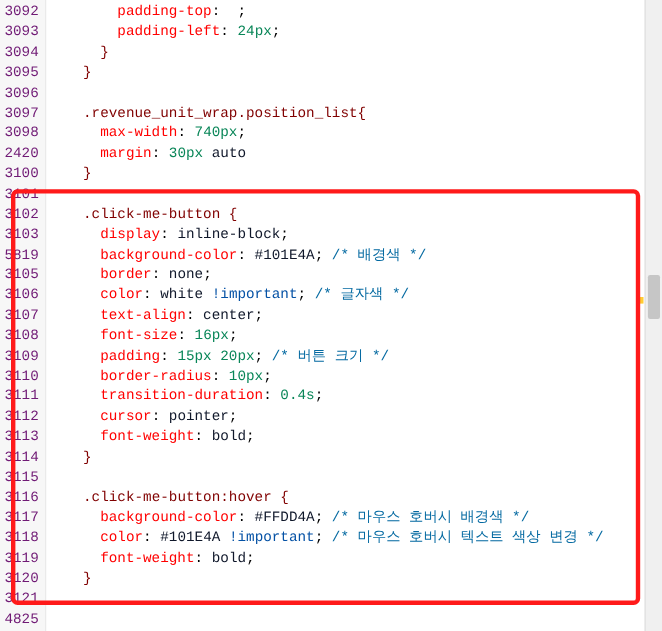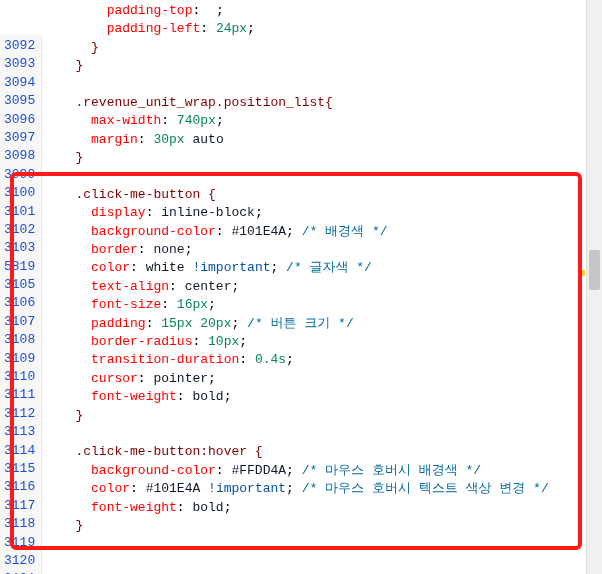--- a/index.html
+++ b/index.html
@@ -12,28 +12,27 @@
     height: 574px;
     position: relative;
   }
   .editor-wrap {
     display: flex;
     height: 100%;
     border-right: 1px solid #ddd;
   }
   .gutter {
     background: #f7f7f7;
-    color: #1d4ed8;
+    color: #701a75;
     text-align: center;
     padding: 2px 6px 0 4px;
     user-select: none;
     border-right: 1px solid #e8e8e8;
     min-width: 40px;
     line-height: 18.4px;
-    margin-top: 35px;
   }
   .gutter div { height: 18.4px; }
   .code-area {
     flex: 1;
     position: relative;
     padding: 2px 0 0 2px;
     line-height: 18.4px;
     white-space: pre;
     color: #000;
   }
@@ -84,21 +83,21 @@
 
 <div class="editor-wrap">
   <div class="gutter" id="gutter">
       <div>3092</div>
       <div>3093</div>
       <div>3094</div>
       <div>3095</div>
       <div>3096</div>
       <div>3097</div>
       <div>3098</div>
-      <div>3099</div>
+      <div>2420</div>
       <div>3100</div>
       <div>3101</div>
       <div>3102</div>
       <div>3103</div>
       <div>5819</div>
       <div>3105</div>
       <div>3106</div>
       <div>3107</div>
       <div>3108</div>
       <div>3109</div>

